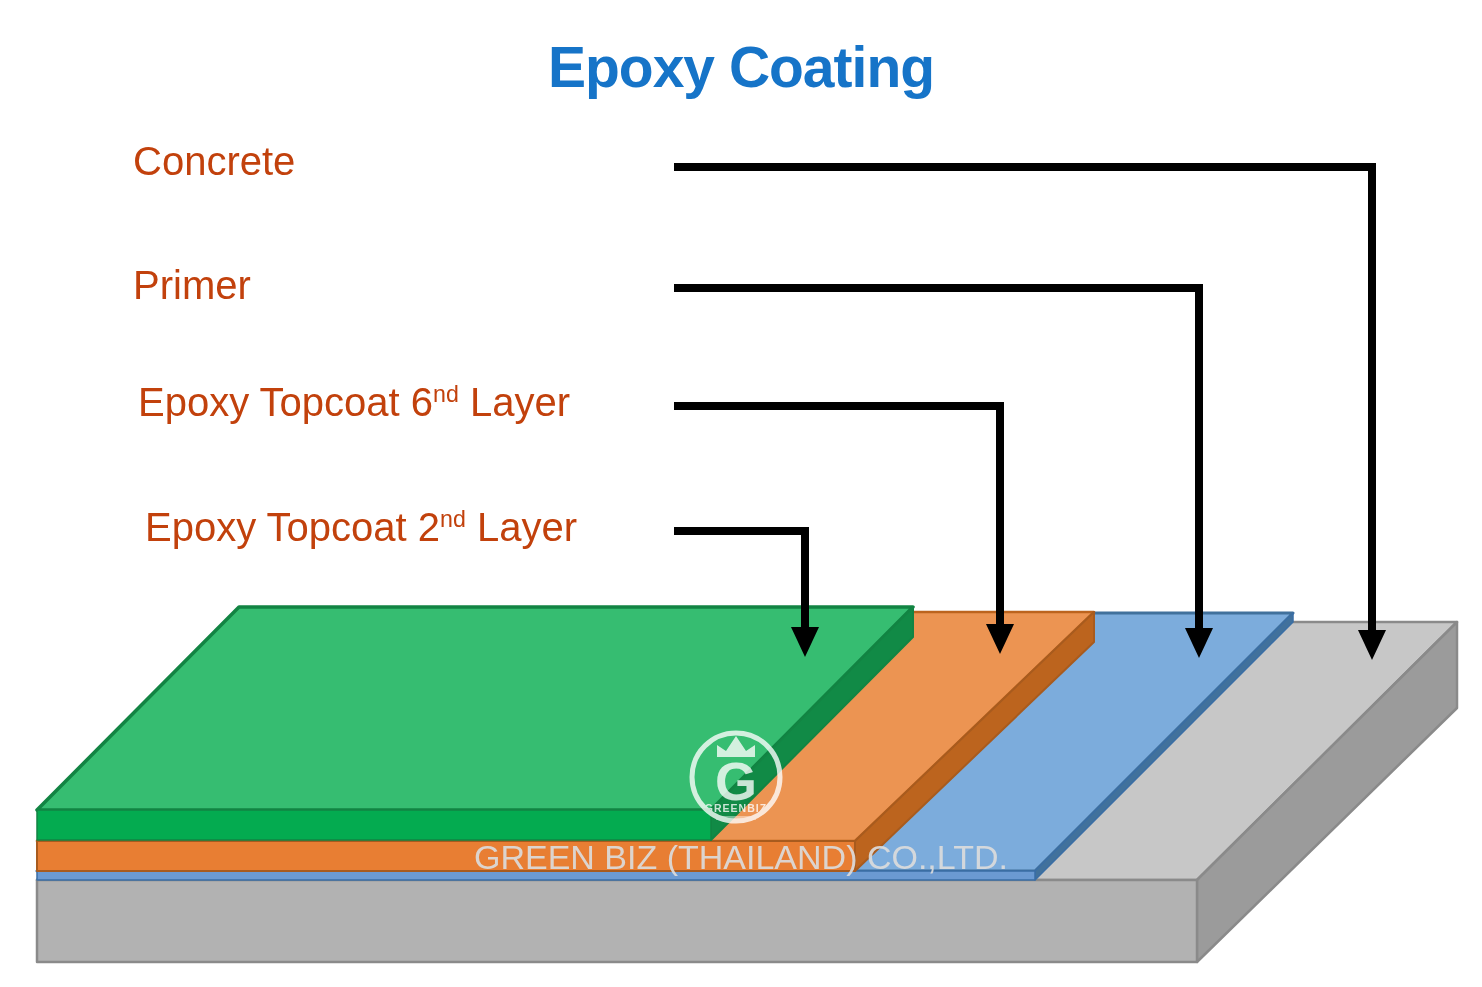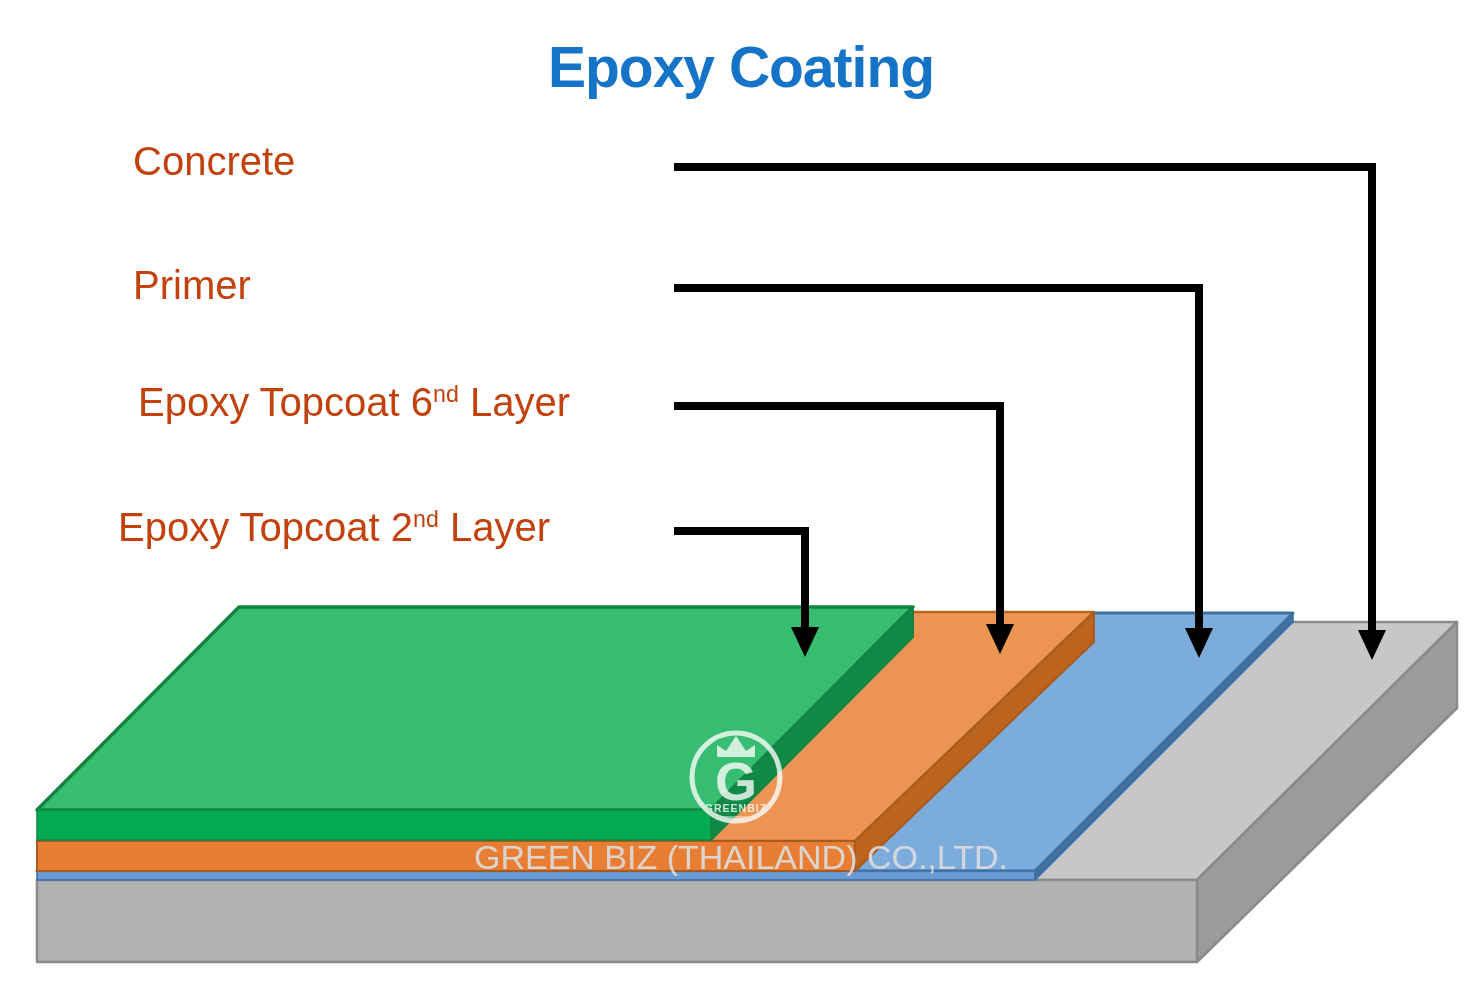--- a/index.html
+++ b/index.html
@@ -27,21 +27,21 @@
 
   <div class="leader-label" style="left:133px;top:140px;">
     <span>Concrete</span><sup></sup><span></span>
   </div>
   <div class="leader-label" style="left:133px;top:264px;">
     <span>Primer</span><sup></sup><span></span>
   </div>
   <div class="leader-label" style="left:138px;top:381px;">
     <span>Epoxy Topcoat 6</span><sup>nd</sup><span> Layer</span>
   </div>
-  <div class="leader-label" style="left:118px;top:506px;text-align:right;">
+  <div class="leader-label" style="left:145px;top:506px;text-align:right;">
     <span>Epoxy Topcoat 2</span><sup>nd</sup><span> Layer</span>
   </div>
 
   <svg width="1482" height="987" viewBox="0 0 1482 987">
 
     <g>
       <polygon points="37,880 1197,880 1457,622 297,622" stroke-width="2.5" stroke-linejoin="round" fill="#C7C7C7" stroke="#8A8A8A"></polygon>
       <polygon points="1197,880 1457,622 1457,708 1197,962" stroke-width="2.5" stroke-linejoin="round" fill="#9B9B9B" stroke="#8A8A8A"></polygon>
       <polygon points="37,880 1197,880 1197,962 37,962" stroke-width="2.5" stroke-linejoin="round" fill="#B2B2B2" stroke="#8A8A8A"></polygon>
     </g>

